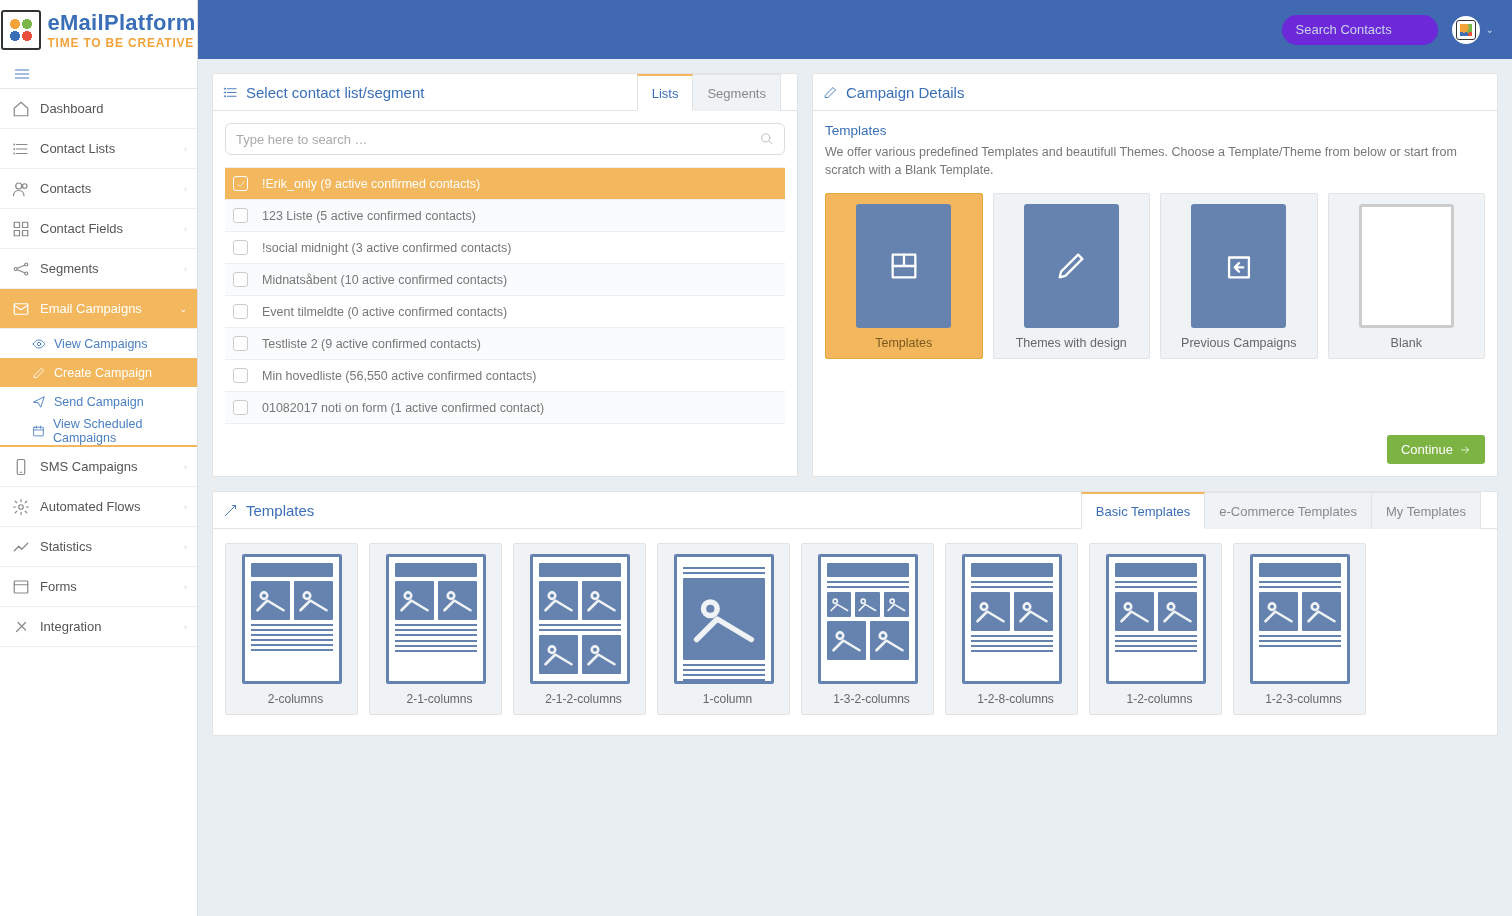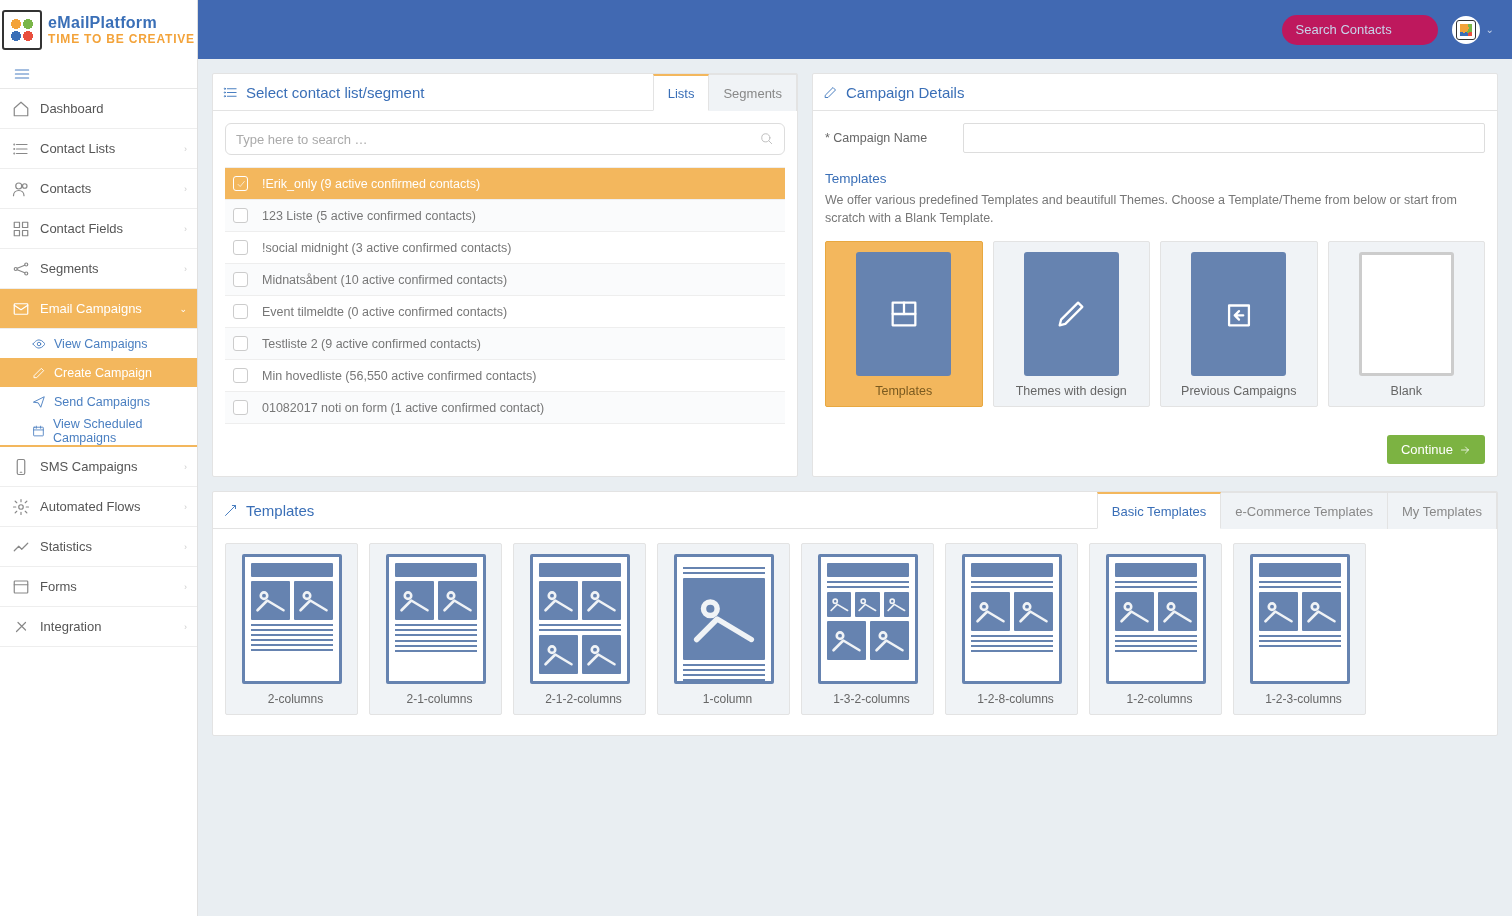--- a/index.html
+++ b/index.html
@@ -7,24 +7,24 @@
 .topbar { height: 59px; background: #4169b2; display: flex; align-items: center; justify-content: space-between; padding-right: 18px; }
 .logo-wrap { width: 198px; height: 59px; background: #fff; display: flex; align-items: center; justify-content: center; border-right: 1px solid #ddd; }
 .logo { display: flex; align-items: center; gap: 6px; }
 .logo-mark { width: 40px; height: 40px; border: 2px solid #333; border-radius: 3px; position: relative; background: #fff; }
 .logo-mark::before { content: ""; position: absolute; inset: 3px; background:
   radial-gradient(circle at 30% 30%, #f3a33a 0 5px, transparent 5px),
   radial-gradient(circle at 70% 30%, #7ab648 0 5px, transparent 5px),
   radial-gradient(circle at 30% 70%, #3a6fb7 0 5px, transparent 5px),
   radial-gradient(circle at 70% 70%, #e94f3d 0 5px, transparent 5px); }
 .logo-text { display: flex; flex-direction: column; }
-.logo-main { color: #3a6fb7; font-weight: 600; font-size: 16px; letter-spacing: 0.3px; }
+.logo-main { color: #3a6fb7; font-weight: 600; font-size: 22px; letter-spacing: 0.3px; }
 .logo-sub { color: #f3a33a; font-size: 12px; font-weight: 700; letter-spacing: 0.8px; }
 .topbar-right { display: flex; align-items: center; gap: 14px; }
-.search-wrap { display: flex; background: #be185d; border-radius: 16px; padding: 0 14px; height: 30px; width: 156px; }
+.search-wrap { display: flex; background: #6d28d9; border-radius: 16px; padding: 0 14px; height: 30px; width: 156px; }
 .search-wrap input { background: transparent; border: none; color: #c8d4ea; font-size: 13px; flex: 1; outline: none; }
 .search-wrap input::placeholder { color: #c8d4ea; }
 .search-icon { width: 14px; height: 14px; color: #c8d4ea; }
 .avatar-wrap { display: flex; align-items: center; gap: 6px; cursor: pointer; }
 .avatar { width: 28px; height: 28px; border-radius: 50%; border: 2px solid #fff; background: #fff; display: flex; align-items: center; justify-content: center; font-size: 14px; }
 .chev { color: #c8d4ea; font-size: 10px; }
 
 .app { display: flex; height: calc(100vh - 59px); }
 .sidebar { width: 198px; background: #fff; border-right: 1px solid #e0e0e0; overflow-y: auto; }
 .sb-toggle { height: 30px; border-bottom: 1px solid #e8e8e8; display: flex; align-items: center; padding-left: 14px; color: #4a7fc1; }
@@ -40,21 +40,21 @@
 .sb-sub.sel { background: #f3b75d; color: #fff; }
 .sb-sub.sel .sb-ico { color: #fff; }
 
 .main { flex: 1; padding: 14px; overflow-y: auto; }
 .row { display: flex; gap: 14px; margin-bottom: 14px; }
 .panel { background: #fff; border: 1px solid #e3e3e3; border-radius: 2px; }
 .panel-left { width: 586px; flex-shrink: 0; display: flex; flex-direction: column; height: 404px; }
 .panel-right { flex: 1; display: flex; flex-direction: column; height: 404px; }
 .phead { height: 37px; display: flex; align-items: center; padding: 0 10px; border-bottom: 1px solid #e3e3e3; color: #3a6fb7; font-size: 15px; position: relative; }
 .phead .ph-ico { width: 15px; height: 15px; margin-right: 8px; color: #4a7fc1; }
-.tabs { position: absolute; right: 0; top: 0; bottom: -1px; display: flex; }
+.tabs { position: absolute; right: 16px; top: 0; bottom: -1px; display: flex; }
 .tab { padding: 0 14px; display: flex; align-items: center; font-size: 13px; color: #888; background: #f0f3f6; border: 1px solid #e3e3e3; border-bottom: none; cursor: pointer; }
 .tab + .tab { border-left: none; }
 .tab.active { background: #fff; color: #3a6fb7; border-top: 2px solid #f3b75d; border-bottom: 1px solid #fff; }
 .pbody { padding: 12px; flex: 1; overflow: hidden; display: flex; flex-direction: column; }
 .srch2 { display: flex; align-items: center; border: 1px solid #ddd; border-radius: 6px; height: 32px; padding: 0 10px; margin-bottom: 12px; }
 .srch2 input { flex: 1; border: none; outline: none; font-size: 13px; color: #666; }
 .srch2 input::placeholder { color: #aaa; }
 .list { flex: 1; overflow-y: auto; border-top: 1px solid #eee; }
 .list-row { display: flex; align-items: center; height: 32px; padding: 0 8px; border-bottom: 1px solid #eee; cursor: pointer; font-size: 12.5px; color: #777; }
 .list-row:nth-child(even) { background: #fafbfc; }
@@ -202,21 +202,21 @@
       <div class="sb-sub sel">
         <svg class="sb-ico" viewBox="0 0 24 24">
             <path d="M4 20h4L20 8l-4-4L4 16z"></path>
           </svg>
         <span>Create Campaign</span>
       </div>
       <div class="sb-sub">
         <svg class="sb-ico" viewBox="0 0 24 24">
             <path d="M3 12l18-9-6 18-4-7z"></path>
           </svg>
-        <span>Send Campaigns</span>
+        <span>Send Campaign</span>
       </div>
       <div class="sb-sub">
         <svg class="sb-ico" viewBox="0 0 24 24">
             <rect x="3" y="5" width="18" height="16" rx="1"></rect>
             <line x1="3" y1="10" x2="21" y2="10"></line>
             <line x1="8" y1="3" x2="8" y2="7"></line>
             <line x1="16" y1="3" x2="16" y2="7"></line>
           </svg>
         <span>View Scheduled Campaigns</span>
       </div>
@@ -330,24 +330,20 @@
       </div>
 
       <div class="panel panel-right">
         <div class="phead">
           <svg class="ph-ico" viewBox="0 0 24 24">
               <path d="M4 20h4L20 8l-4-4L4 16z"></path>
             </svg>
           <span>Campaign Details</span>
         </div>
         <div class="pbody" style="overflow:visible">
-          <div class="field-row">
-            <div class="field-label">* Campaign Name</div>
-            <input class="field-input" style="">
-          </div>
           <div class="sect-title">Templates</div>
           <div class="sect-desc">We offer various predefined Templates and beautifull Themes. Choose a Template/Theme from below or start from scratch with a Blank Template.</div>
           <div class="cards">
             <div class="card sel">
               <div class="card-thumb filled">
                   <svg viewBox="0 0 24 24">
                     <rect x="4" y="4" width="16" height="16"></rect>
                     <line x1="4" y1="12" x2="20" y2="12"></line>
                     <line x1="12" y1="4" x2="12" y2="12"></line>
                   </svg>

